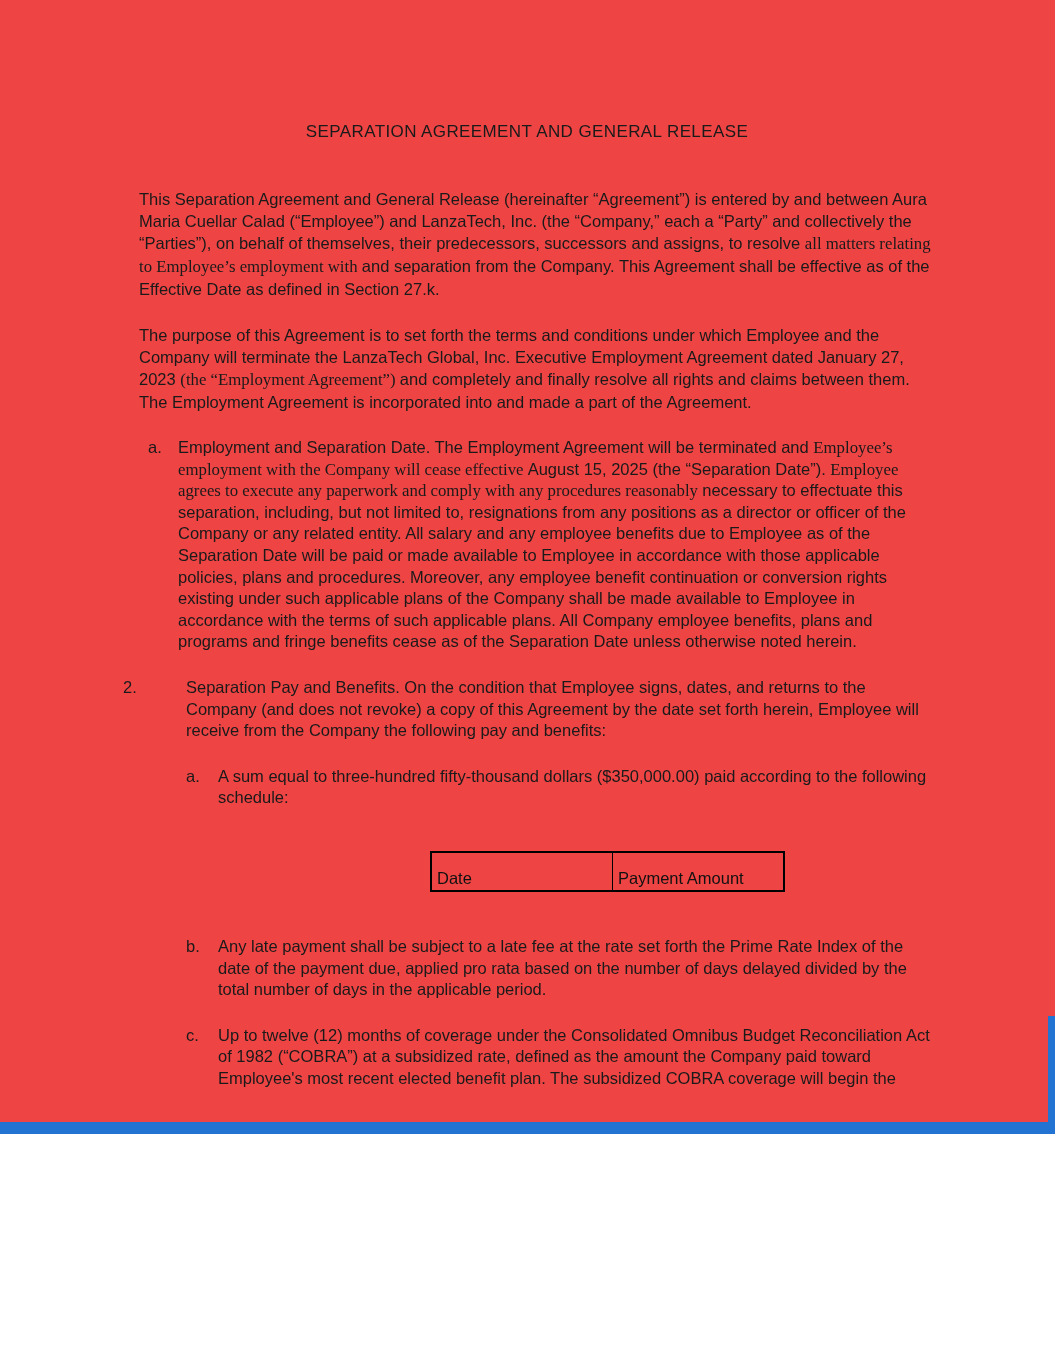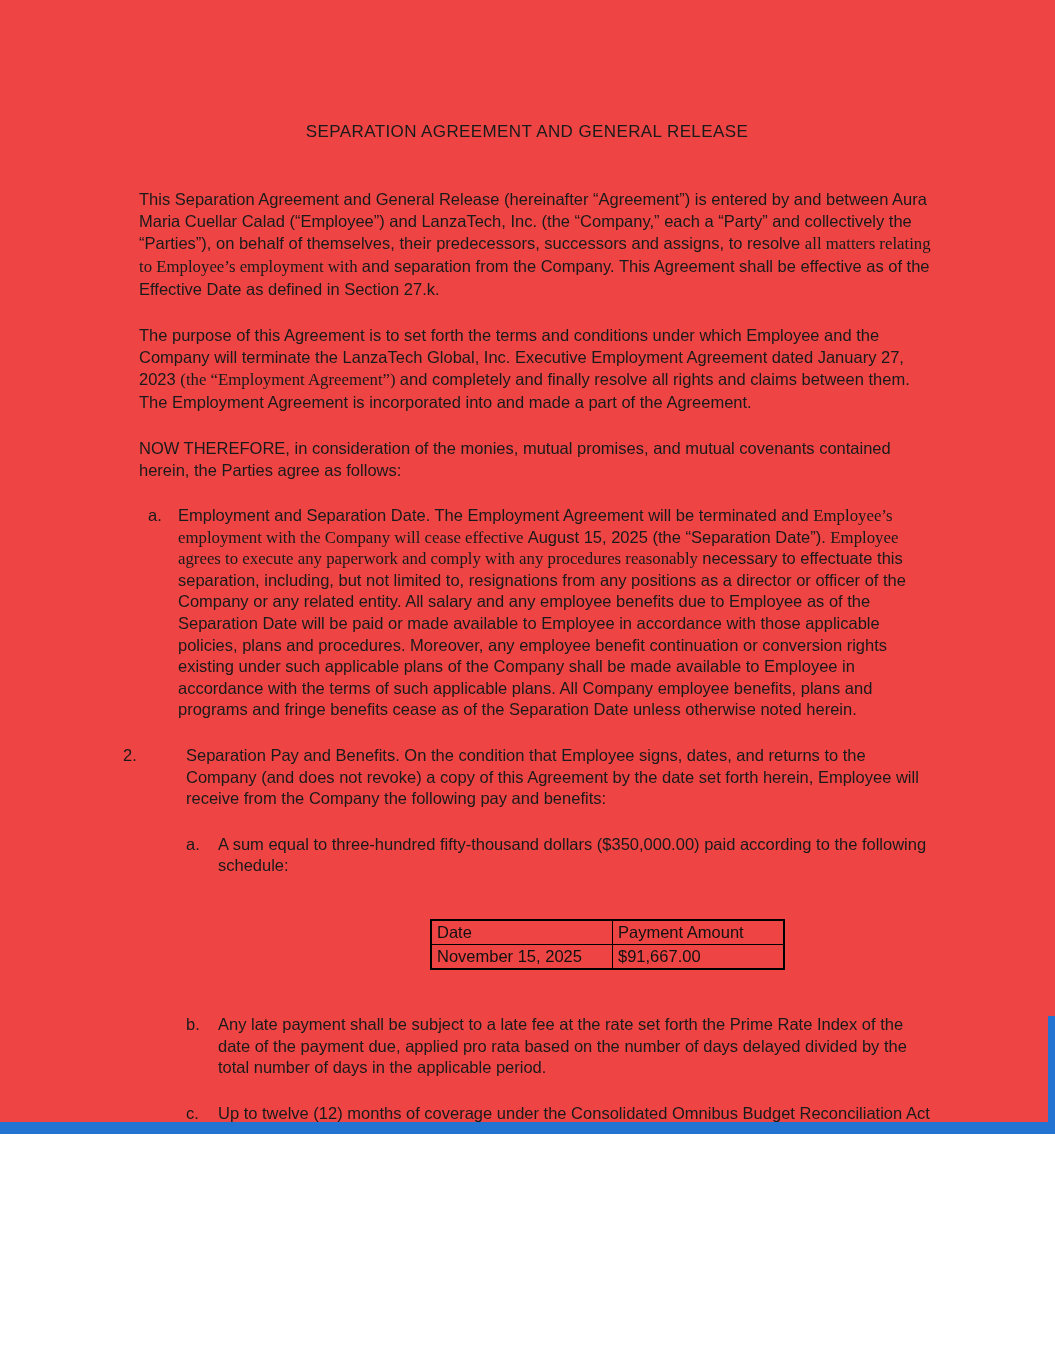--- a/index.html
+++ b/index.html
@@ -50,21 +50,21 @@
     border-collapse:collapse;
     border:2px solid #000;
     margin:42px 0 44px 307px;
     font-size:16.5px;
     color:#111;
   }
   table.pay-table th, table.pay-table td {
     border:1px solid #000;
     font-weight:normal;
     text-align:left;
-    padding:1px 7px 2px 5px;
+    padding:15px 7px 2px 5px;
     line-height:20px;
     white-space:nowrap;
   }
   table.pay-table th.col-date, table.pay-table td.col-date { width:168px; }
   table.pay-table th.col-amount, table.pay-table td.col-amount { width:158px; }
   .page-number {
     position:absolute;
     left:0; width:100%;
     top:1281px;
     text-align:center;
@@ -132,21 +132,20 @@
 
 <div class="page">
   <div class="content">
 
     <h1 class="title">SEPARATION AGREEMENT AND GENERAL RELEASE</h1>
 
     <p class="para"><span>This Separation Agreement and General Release (hereinafter “Agreement”) is entered by and between Aura Maria Cuellar Calad (“Employee”) and LanzaTech, Inc. (the “Company,” each a “Party” and collectively the “Parties”), on behalf of themselves, their predecessors, successors and assigns, to resolve </span><span class="serif">all matters relating to Employee’s employment with </span><span>and separation from the Company. This Agreement shall be effective as of the Effective Date as defined in Section 27.k.</span></p>
 
     <p class="para"><span>The purpose of this Agreement is to set forth the terms and conditions under which Employee and the Company will terminate the LanzaTech Global, Inc. Executive Employment Agreement dated January 27, 2023 </span><span class="serif">(the “Employment Agreement”) </span><span>and completely and finally resolve all rights and claims between them. The Employment Agreement is incorporated into and made a part of the Agreement.</span></p>
 
-    <p class="para"><span>NOW THEREFORE, in consideration of the monies, mutual promises, and mutual covenants contained herein, the Parties agree as follows:</span></p>
 
     <div class="li li-a1">
       <span class="marker">a.</span>
       <span class="text"><span>Employment and Separation Date.  The Employment Agreement will be terminated and </span><span class="serif">Employee’s employment with the Company will cease effective </span><span>August 15, 2025 (the “Separation Date”). </span><span class="serif">Employee agrees to execute any paperwork and comply with any procedures reasonably </span><span>necessary to effectuate this separation, including, but not limited to, resignations from any positions as a director or officer of the Company or any related entity. All salary and any employee benefits due to Employee as of the Separation Date will be paid or made available to Employee in accordance with those applicable policies, plans and procedures. Moreover, any employee benefit continuation or conversion rights existing under such applicable plans of the Company shall be made available to Employee in accordance with the terms of such applicable plans. All Company employee benefits, plans and programs and fringe benefits cease as of the Separation Date unless otherwise noted herein.</span></span>
     </div>
 
     <div class="li li-2">
       <span class="marker">2.</span>
       <span class="text"><span>Separation Pay and Benefits.  On the condition that Employee signs, dates, and returns to the Company (and does not revoke) a copy of this Agreement by the date set forth herein, Employee will receive from the Company the following pay and benefits:</span></span>
     </div>
@@ -157,24 +156,20 @@
     </div>
 
     <table class="pay-table">
       <thead>
         <tr>
           <th class="col-date">Date</th>
           <th class="col-amount">Payment Amount</th>
         </tr>
       </thead>
       <tbody>
-        <tr>
-          <td class="col-date">November 15, 2025</td>
-          <td class="col-amount">$91,667.00</td>
-        </tr>
       </tbody>
     </table>
 
     <div class="li li-sub">
       <span class="marker">b.</span>
       <span class="text"><span>Any late payment shall be subject to a late fee at the rate set forth the Prime Rate Index of the date of the payment due, applied pro rata based on the number of days delayed divided by the total number of days in the applicable period.</span></span>
     </div>
 
     <div class="li li-sub">
       <span class="marker">c.</span>

